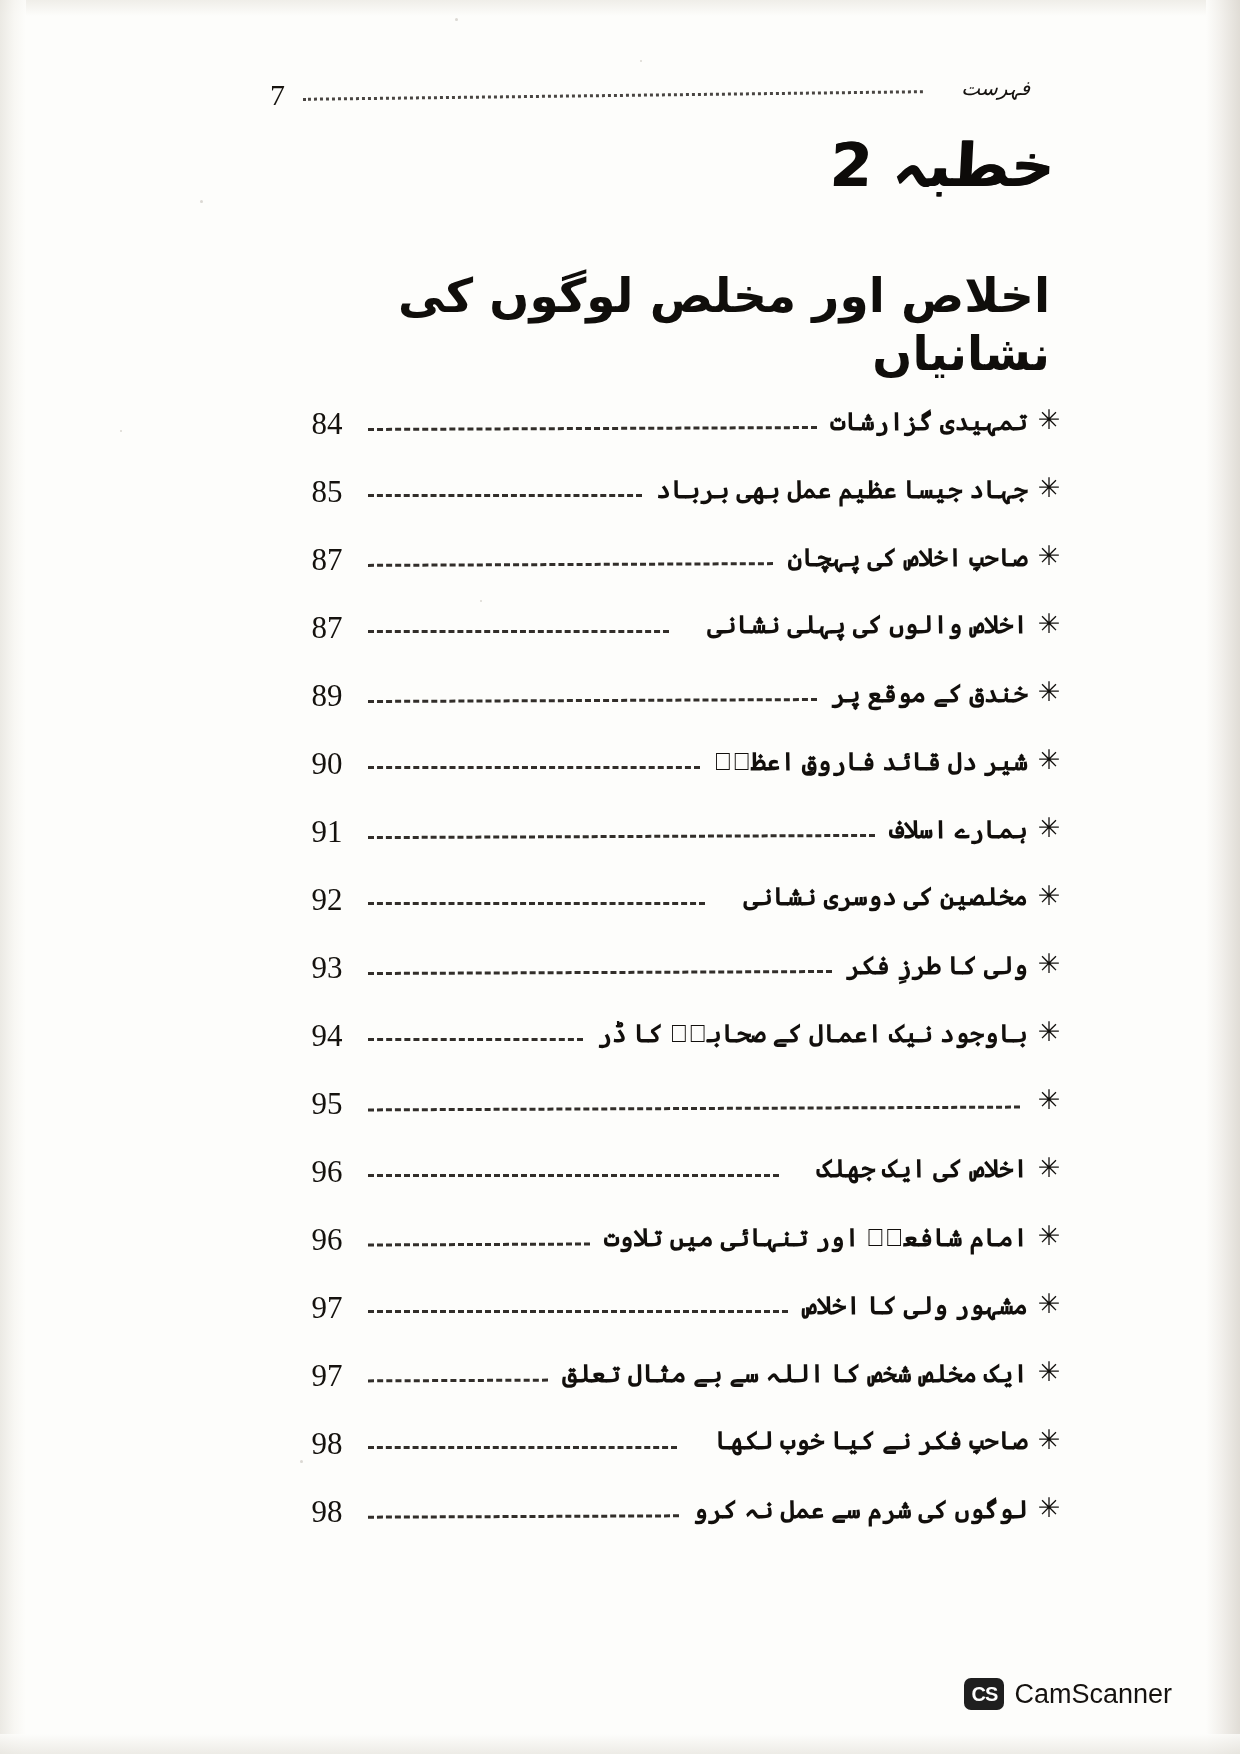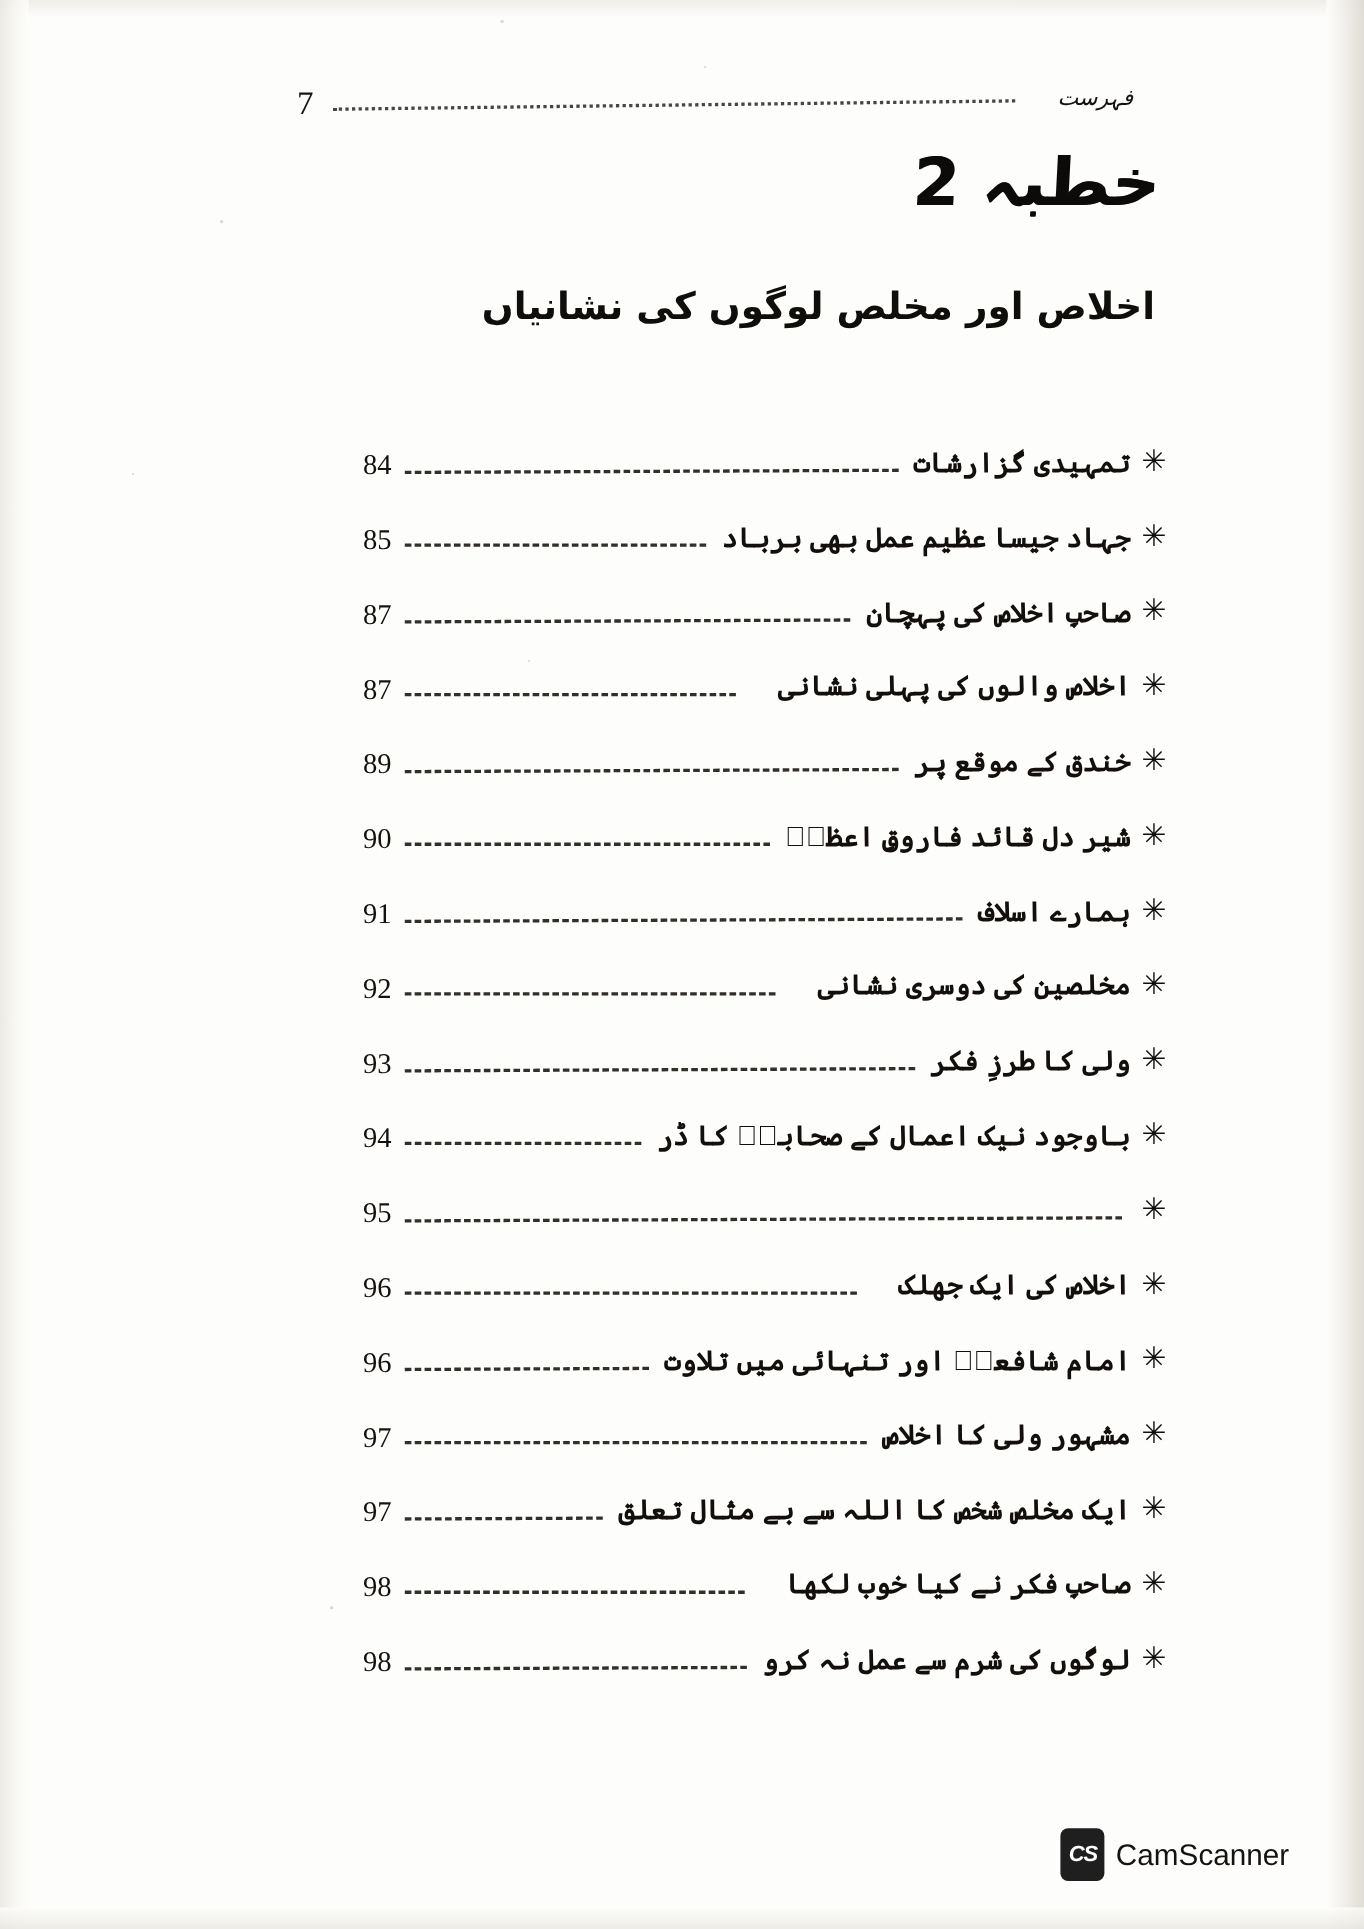--- a/index.html
+++ b/index.html
@@ -99,21 +99,21 @@
     text-shadow: 1px 0 0 #0d0b09;
   }
   .chapter-title {
     position: absolute;
     top: 236px;
     right: 190px;
     left: 236px;
     direction: rtl;
     text-align: right;
     font-family: "DejaVu Sans", sans-serif;
-    font-size: 34px;
+    font-size: 47px;
     font-weight: bold;
     color: #100e0b;
     line-height: 1.22;
     letter-spacing: -1px;
   }
 
   
   .toc {
     position: absolute;
     top: 388px;
@@ -151,23 +151,23 @@
     margin: 0 14px 0 12px;
     height: 2px;
     border-top: 3px dashed #211d19;
     transform: translateY(6px);
     min-width: 40px;
     opacity: .92;
   }
   .entry-page {
     flex: 0 0 auto;
     width: 58px;
-    text-align: right;
+    text-align: center;
     font-family: "Liberation Serif", serif;
-    font-size: 26px;
+    font-size: 31px;
     color: #15120e;
     line-height: 1;
     transform: translateY(1px);
   }
 
   
   .toc-row:nth-child(odd) .leader { transform: translateY(7px) rotate(-0.25deg); }
   .toc-row:nth-child(4n) .entry-title { transform: translateY(-1px); margin-left: 24px; }
 
   
@@ -175,32 +175,31 @@
     position: absolute;
     bottom: 44px;
     right: 68px;
     display: flex;
     align-items: center;
     direction: ltr;
     gap: 10px;
   }
   .cs-logo {
     width: 40px;
-    height: 48px;
+    height: 32px;
     border-radius: 7px;
     background: #1f1f1f;
     color: #ffffff;
     font-family: "Liberation Sans", sans-serif;
     font-size: 20px;
     font-weight: bold;
     display: flex;
     align-items: center;
     justify-content: center;
     letter-spacing: -1px;
-    font-style: italic;
   }
   .cs-text {
     font-family: "Liberation Sans", sans-serif;
     font-size: 27px;
     color: #15120f;
   }
 
   
   .speck { position: absolute; background: #b9b4ab; border-radius: 50%; opacity: .5; }
 </style>

